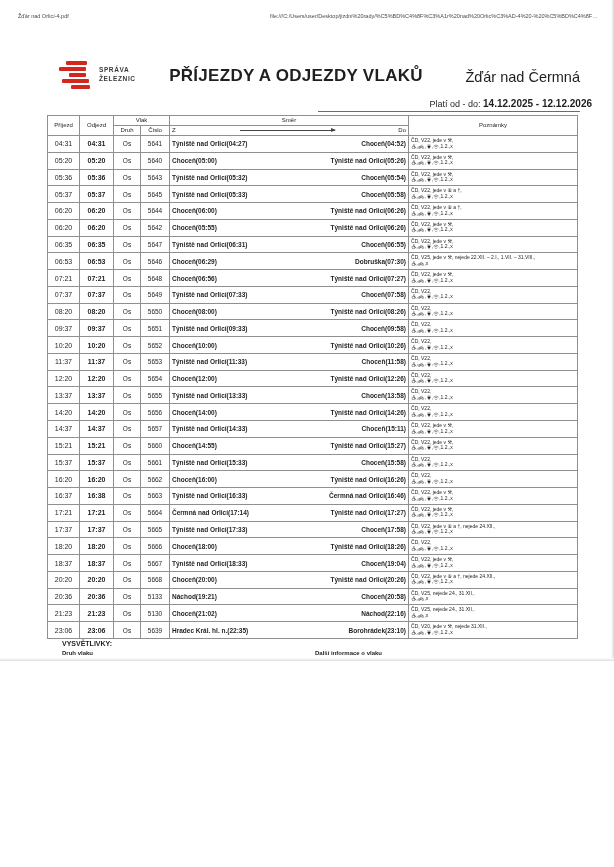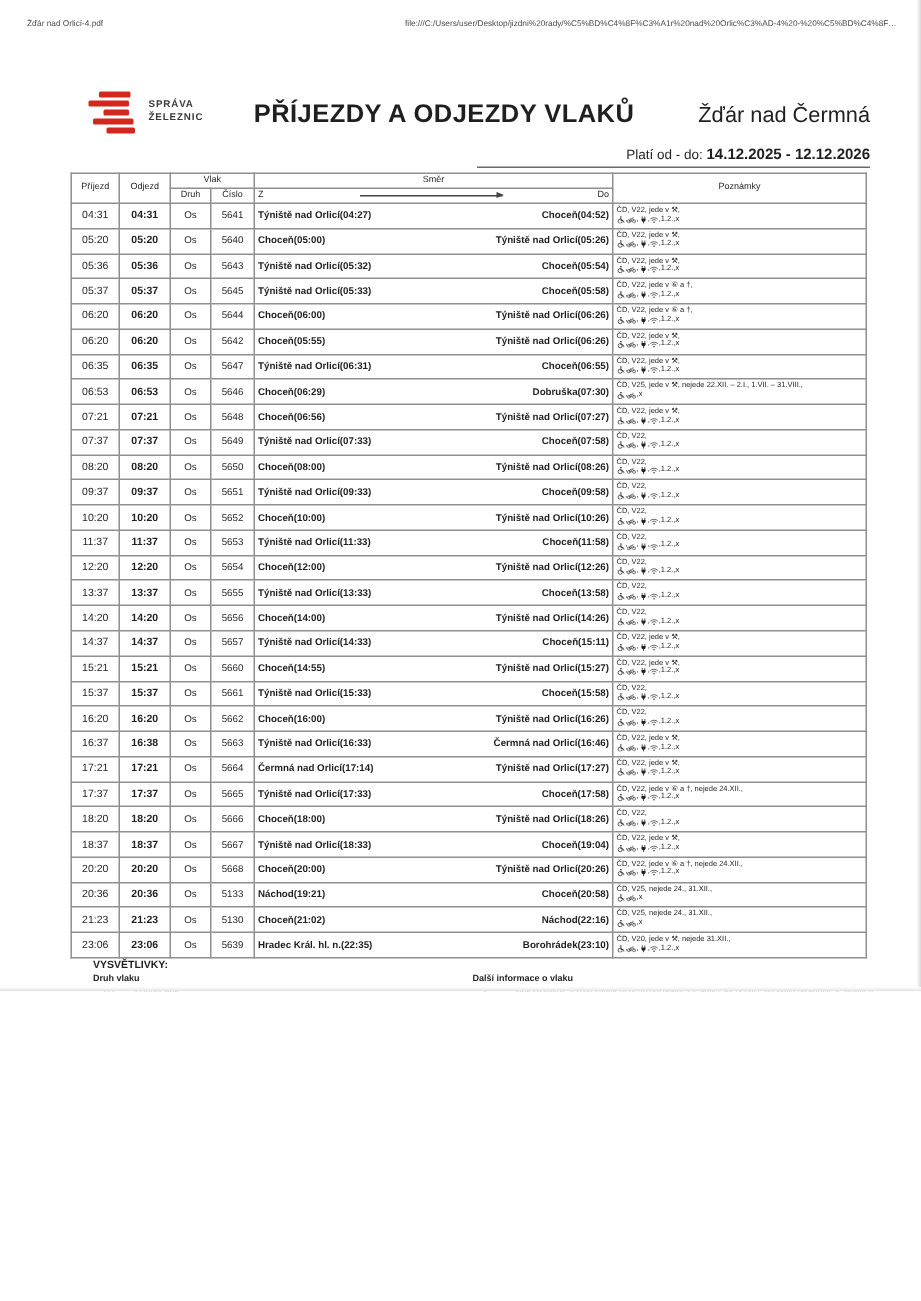--- a/index.html
+++ b/index.html
@@ -12,21 +12,21 @@
   .bh{position:absolute;top:13px;left:18px;right:14px;display:flex;justify-content:space-between;
       font-size:5.5px;color:#4a4a4a;white-space:nowrap;overflow:hidden;}
   .bh .url{overflow:hidden;text-overflow:ellipsis;max-width:330px;}
 
   
   .logo{position:absolute;left:58px;top:60px;display:flex;align-items:center;gap:5px;}
   .logo-txt{font-size:6.5px;font-weight:bold;letter-spacing:.6px;color:#3a3a3a;line-height:1.35;}
   .title{position:absolute;left:158px;top:66px;width:276px;text-align:center;
          font-size:17px;font-weight:bold;letter-spacing:.3px;}
   .station{position:absolute;right:34px;top:69px;font-size:14.5px;}
-  .validity{position:absolute;right:34px;top:98px;font-size:9px;text-align:right;}
+  .validity{position:absolute;right:22px;top:98px;font-size:9px;text-align:right;}
   .validity b{font-size:10px;}
   .vline{position:absolute;top:111px;left:318px;width:262px;height:1px;background:#6b6b6b;}
 
   
   .twrap{position:absolute;left:47px;top:115px;width:530px;}
   table{border-collapse:collapse;table-layout:fixed;width:530px;}
   col.c-arr{width:32px}col.c-dep{width:34px}col.c-druh{width:27px}col.c-cis{width:29px}col.c-dir{width:239px}col.c-poz{width:169px}
   th,td{border:1px solid #8f8f8f;padding:0;margin:0;overflow:hidden;}
   table{border:1px solid #4f4f4f;}
   thead th{font-weight:normal;font-size:6px;line-height:1.1;text-align:center;height:9px;}

